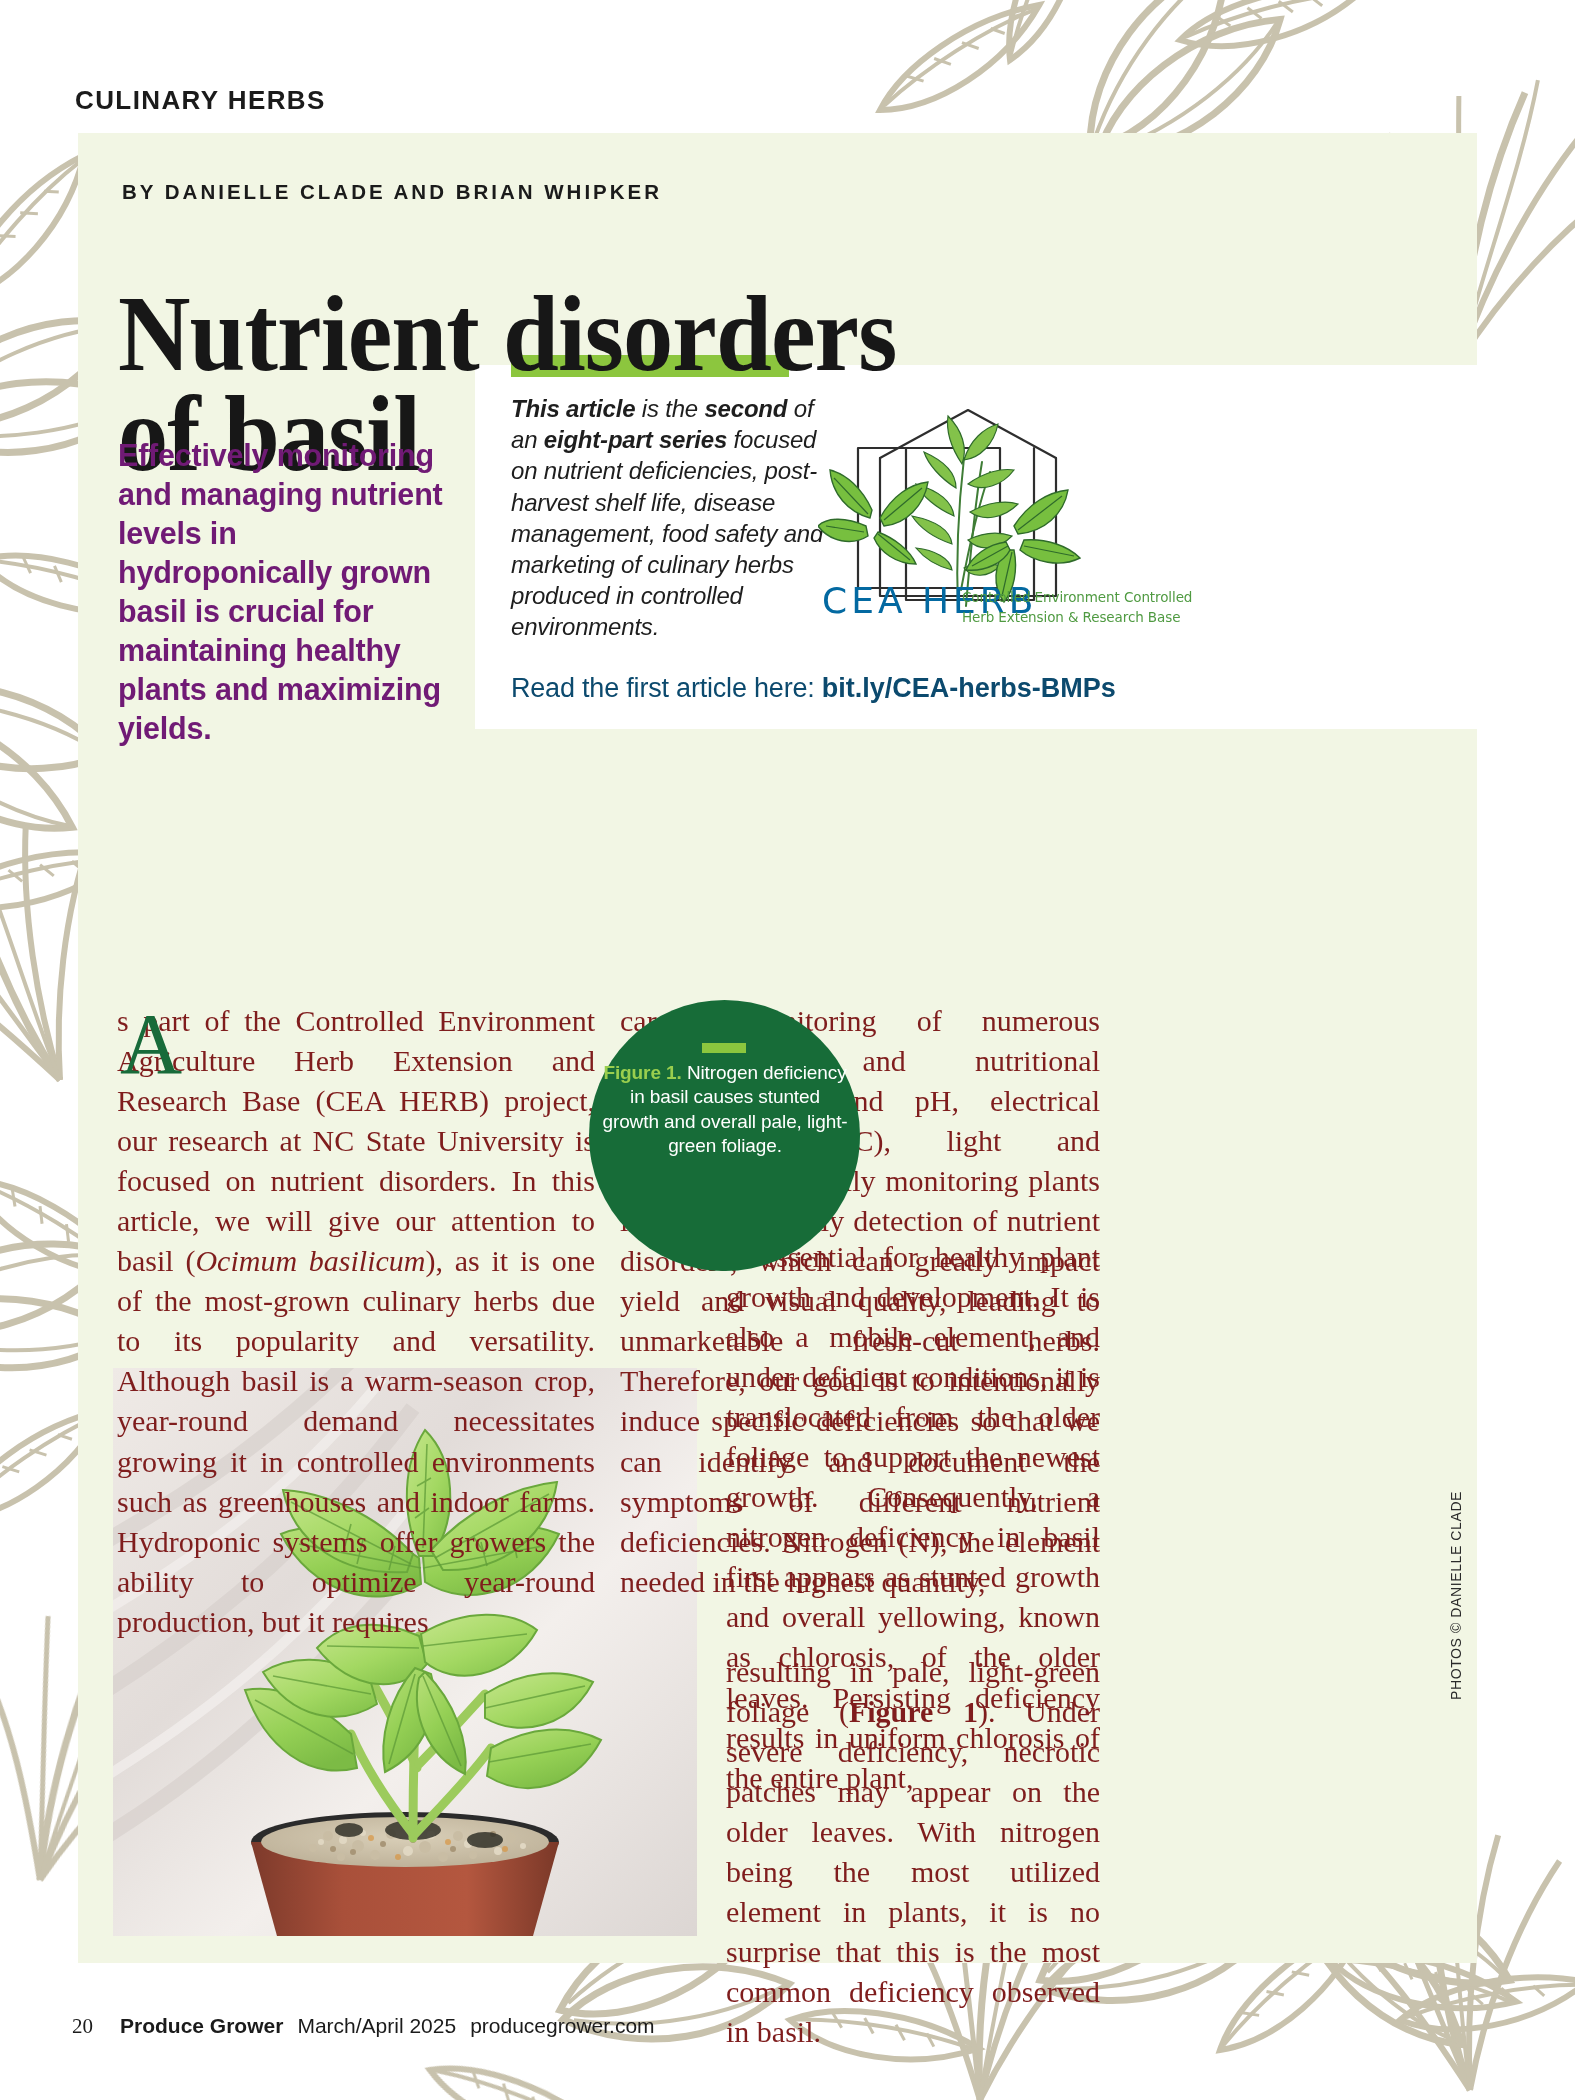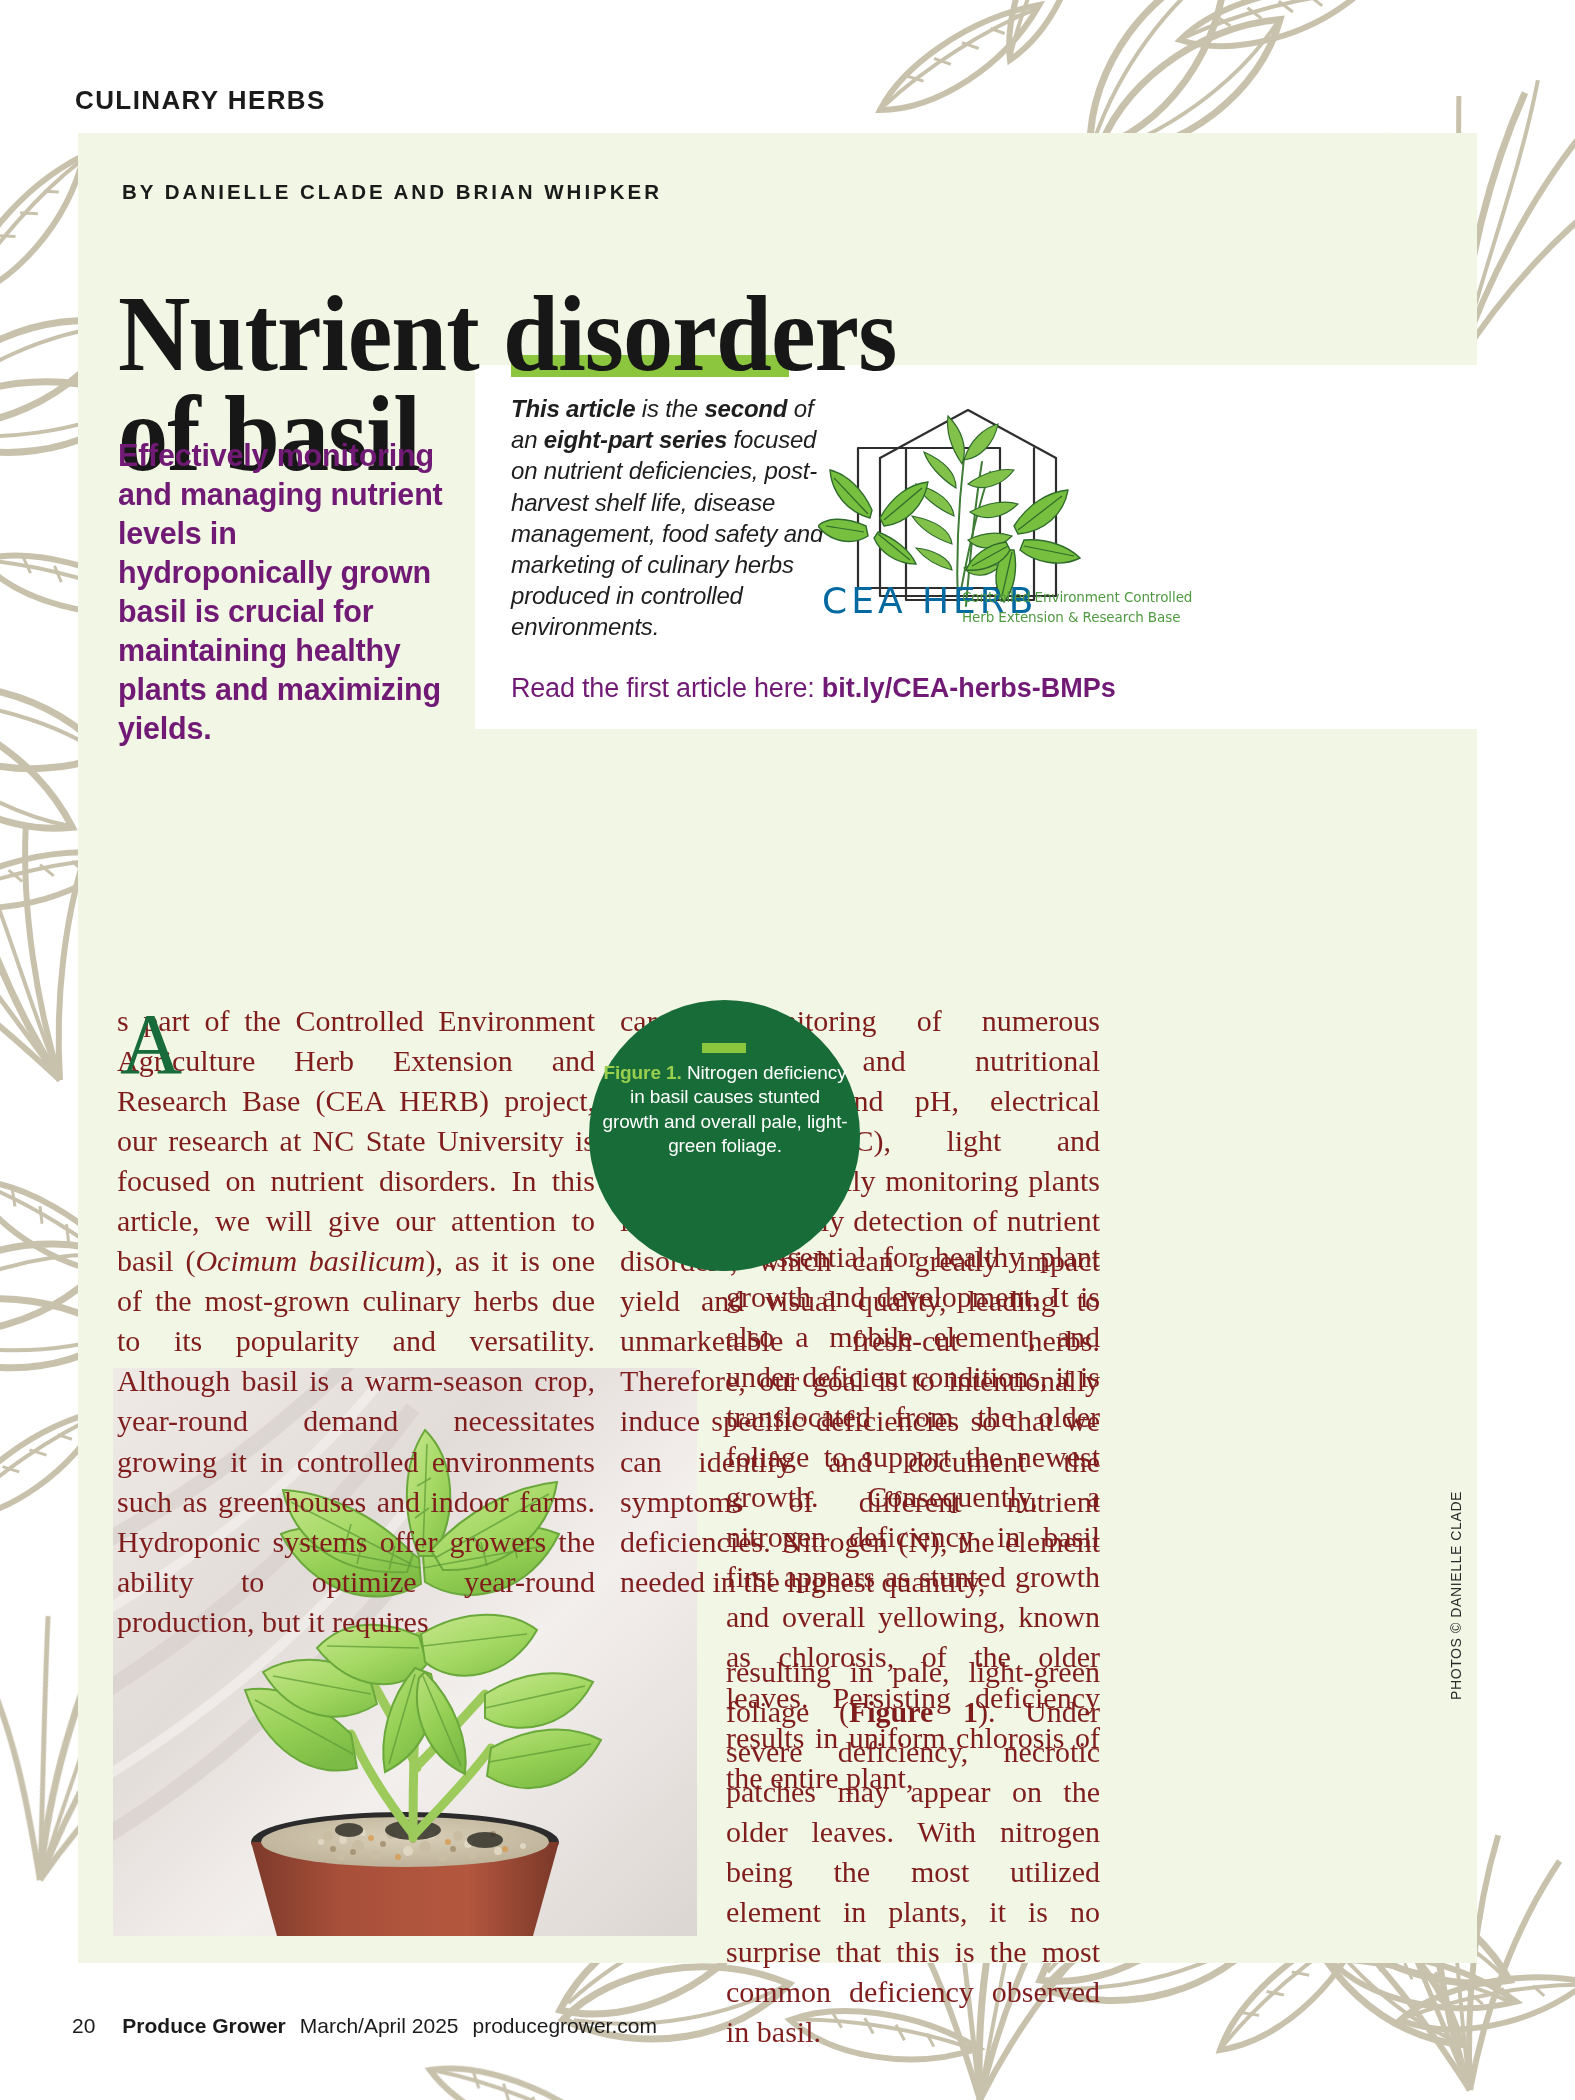--- a/index.html
+++ b/index.html
@@ -126,21 +126,21 @@
     font-style: italic;
   }
   #sidebar-text b { font-weight: bold; }
 
   #readfirst {
     position: absolute;
     left: 511px;
     top: 673px;
     z-index: 6;
     font-size: 27px;
-    color: #701a75;
+    color: #0c4a6e;
     white-space: nowrap;
     letter-spacing: -0.2px;
   }
   #readfirst b { font-weight: bold; letter-spacing: 0; }
 
   
   #cea-logo {
     position: absolute;
     left: 818px;
     top: 400px;
@@ -277,21 +277,21 @@
   
   #footer {
     position: absolute;
     left: 72px;
     top: 2014px;
     z-index: 8;
     font-size: 21px;
     color: #1b1b1b;
     white-space: nowrap;
   }
-  #footer .f-page { margin-right: 12px; }
+  #footer .f-page { margin-right: 12px; font-family: Liberation Serif, serif; }
   #footer .f-mag { font-weight: bold; margin-right: 14px; margin-left: 15px; }
   #footer .f-date { margin-right: 14px; }
 </style>
 </head>
 <body>
 
 <svg id="bg-pattern" viewBox="0 0 1575 2100" xmlns="http://www.w3.org/2000/svg">
   <defs>
     <g id="leafblade">
       <path d="M0,0 C 40,-28 120,-40 190,-18 C 130,20 50,26 0,0 Z" fill="none" stroke="#c6bfa9" stroke-width="6"></path>

